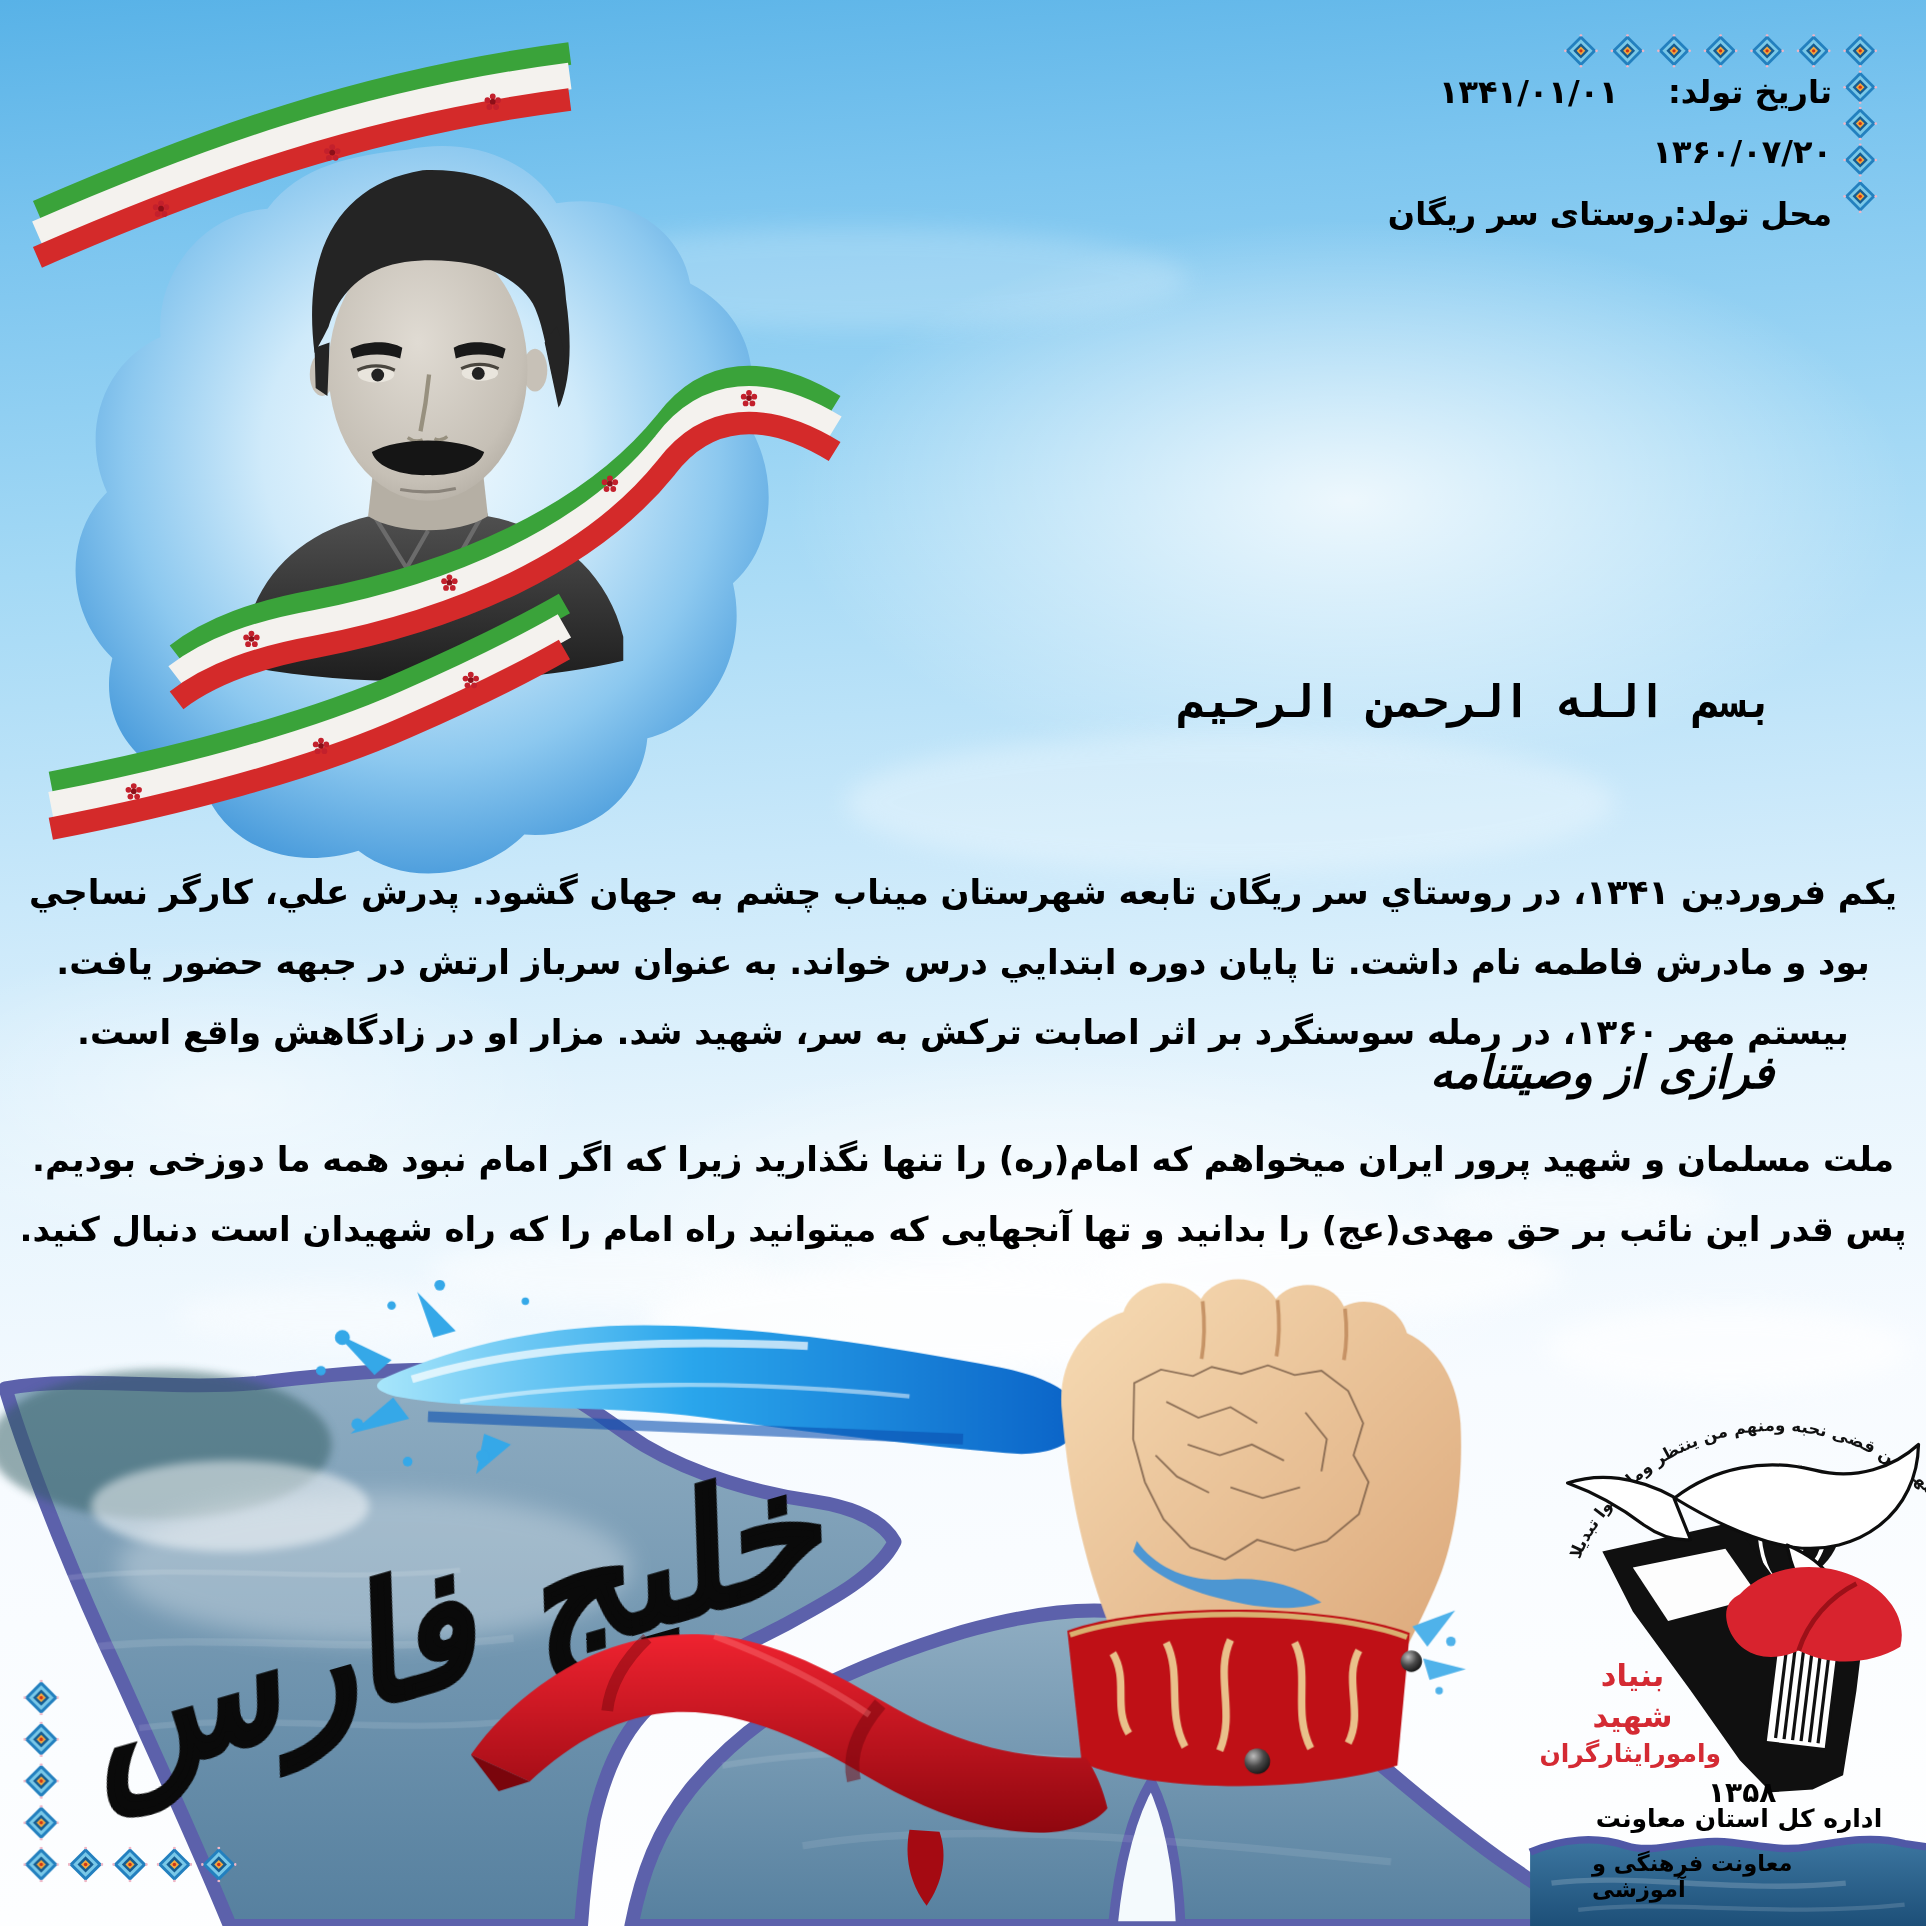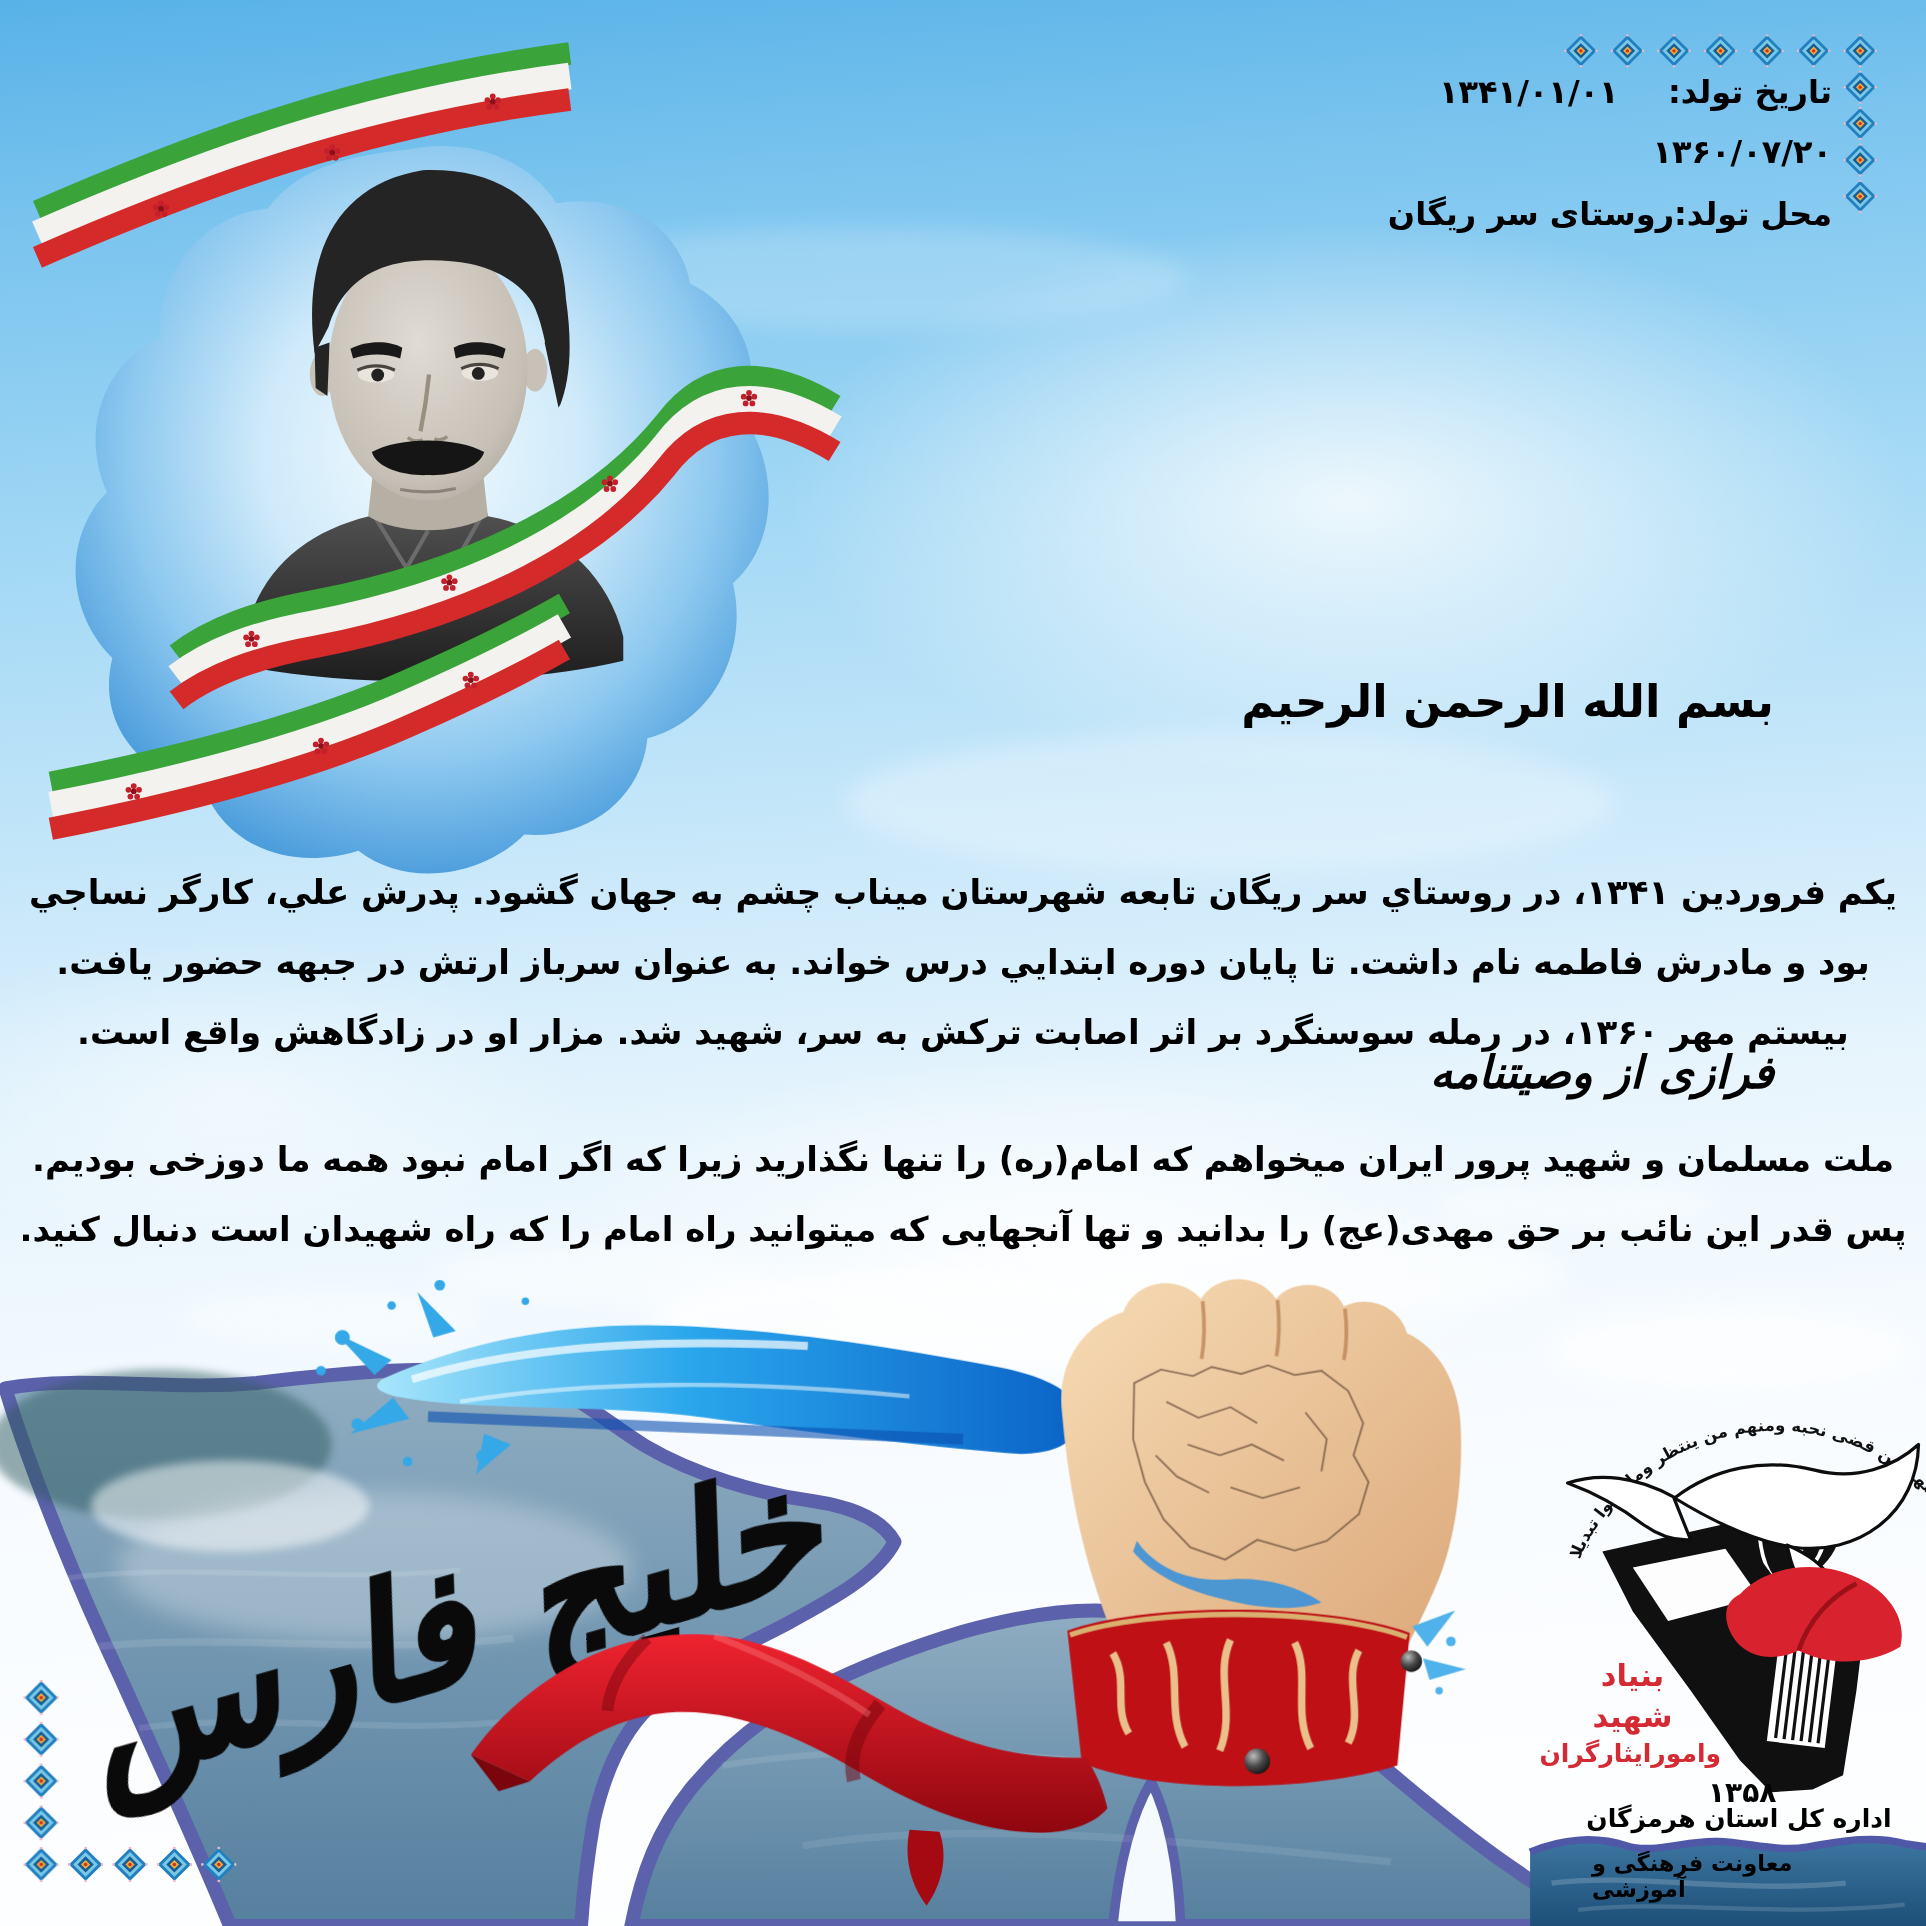--- a/index.html
+++ b/index.html
@@ -15,21 +15,21 @@
       radial-gradient(ellipse 696px 278px at 55% 65%, rgba(255,255,255,.85), rgba(255,255,255,0) 72%),
       radial-gradient(ellipse 508px 225px at 12% 57%, rgba(255,255,255,.5), rgba(255,255,255,0) 70%);
   }
   svg.art{position:absolute; left:0; top:0; width:1926px; height:1926px; z-index:2;}
   .txt{position:absolute; z-index:3; color:#000; font-weight:bold; direction:rtl;}
   .info-row{right:94px; width:393px; display:flex; flex-direction:row; justify-content:space-between; align-items:flex-start; font-size:32px; line-height:1.1;}
   .info-row .val{direction:ltr; unicode-bidi:isolate;}
   .red{color:#e62b24;}
   .title-line1{top:337px; left:808px; width:963px; text-align:center; font-size:92px; line-height:1.25;}
   .title-name{top:464px; left:713px; width:963px; text-align:center; font-size:90px; line-height:1.25;}
-  .bismillah{top:675px; right:152px; font-size:45px; text-align:right;}
+  .bismillah{top:675px; right:152px; font-size:45px; text-align:right;font-family:Liberation Mono, monospace;}
   .bio-header{top:760px; right:152px; font-size:45px; text-align:right;}
   .para{left:11.8px; right:11.8px; font-size:34px; line-height:2.06; text-align:center; text-align-last:center;}
   .bio-para{top:857px;}
   .will-header{top:1046px; right:152px; font-size:45px; text-align:right;font-style:italic;}
   .will-para{top:1124px;}
   .org-block{left:1544px; top:1655px; width:177px; text-align:center; color:#d42a33; line-height:1.35;}
   .org-l12{font-size:30.5px;}
   .org-l3{font-size:25px; white-space:nowrap;}
   .logo-year{left:1708px; top:1776px; font-size:28px; letter-spacing:2.7px; direction:ltr;}
   .office{left:1565px; top:1804px; width:348px; text-align:center; font-size:25px;}
@@ -375,17 +375,17 @@
   <div class="txt para bio-para">یکم فروردین ۱۳۴۱، در روستاي سر ریگان تابعه شهرستان میناب چشم به جهان گشود. پدرش علي، کارگر نساجي بود و مادرش فاطمه نام داشت. تا پایان دوره ابتدایي درس خواند. به عنوان سرباز ارتش در جبهه حضور یافت. بیستم مهر ۱۳۶۰، در رمله سوسنگرد بر اثر اصابت ترکش به سر، شهید شد. مزار او در زادگاهش واقع است.</div>
   <div class="txt will-header">فرازی از وصیتنامه</div>
   <div class="txt para will-para">ملت مسلمان و شهید پرور ایران میخواهم که امام(ره) را تنها نگذارید زیرا که اگر امام نبود همه ما دوزخی بودیم. پس قدر این نائب بر حق مهدی(عج) را بدانید و تها آنجهایی که میتوانید راه امام را که راه شهیدان است دنبال کنید.</div>
 
   <div class="txt org-block">
     <div class="org-l12">بنیاد</div>
     <div class="org-l12">شهید</div>
     <div class="org-l3">وامورایثارگران</div>
   </div>
   <div class="txt logo-year">۱۳۵۸</div>
-  <div class="txt office">اداره کل استان هرمزگان</div>
+  <div class="txt office">اداره کل استان معاونت</div>
   <div class="txt dept">معاونت فرهنگی و آموزشی</div>
 
 </div>
 
 
 </body></html>

